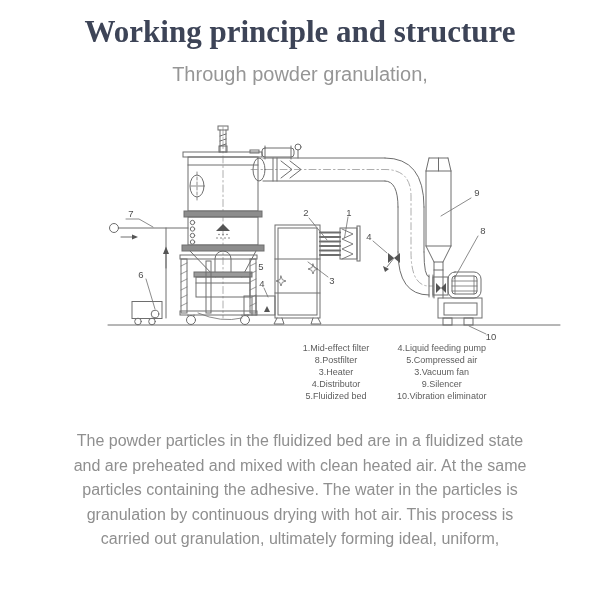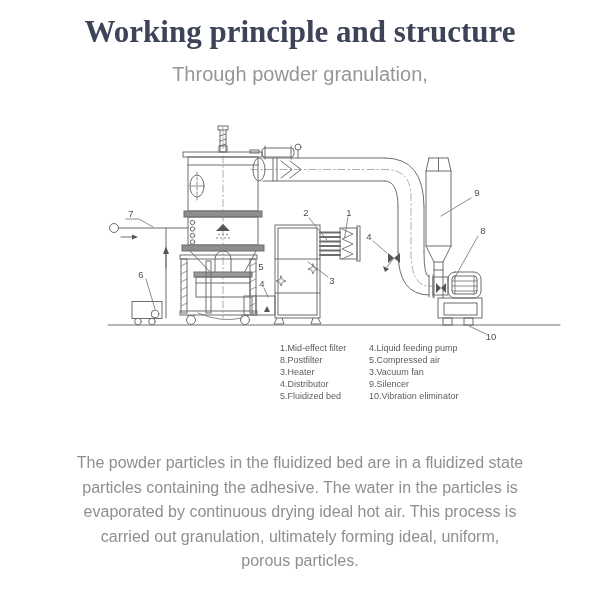--- a/index.html
+++ b/index.html
@@ -12,28 +12,28 @@
     font-family:"Liberation Serif",serif;font-weight:700;font-size:31px;
     color:#3d4457;letter-spacing:0px;
   }
   .subtitle{
     position:absolute;top:60px;left:0;width:600px;text-align:center;
     font-size:20px;line-height:29px;color:#969696;
   }
   .diagram-wrap{position:absolute;top:120px;left:0;width:600px;height:245px;}
   svg{display:block;}
   .legend{
-    position:absolute;top:342px;left:280px;width:290px;
-    display:flex;gap:7px;
-    font-size:9px;line-height:12px;color:#5c5c5c;
+    position:absolute;top:342px;left:295px;width:290px;
+    display:flex;gap:20px;
+    font-size:9px;line-height:12px;color:#5c5c5c;text-align:center;
   }
   .legend .col{white-space:nowrap;}
   .legend .col1{width:82px;}
   .para{
-    position:absolute;top:451px;left:50px;width:500px;text-align:center;
+    position:absolute;top:429px;left:50px;width:500px;text-align:center;
     font-size:16px;line-height:24.5px;color:#8f8f8f;
   }
   .callout{font-size:9.5px;fill:#4e4e4e;font-family:"Liberation Sans",sans-serif;}
 </style>
 </head>
 <body>
 
 <div class="title">Working principle and structure</div>
 
 <div class="subtitle">
@@ -233,17 +233,17 @@
     <div>4.Liquid feeding pump</div>
     <div>5.Compressed air</div>
     <div>3.Vacuum fan</div>
     <div>9.Silencer</div>
     <div>10.Vibration eliminator</div>
   </div>
 </div>
 
 <div class="para">
   <div>The powder particles in the fluidized bed are in a fluidized state</div>
+  <div>and are preheated and mixed with clean heated air. At the same</div>
   <div>particles containing the adhesive. The water in the particles is</div>
-  <div>evaporated by continuous drying ideal hot air. This process is</div>
+  <div>granulation by continuous drying with hot air. This process is</div>
   <div>carried out granulation, ultimately forming ideal, uniform,</div>
-  <div>porous particles.</div>
 </div>
 
 </body></html>

